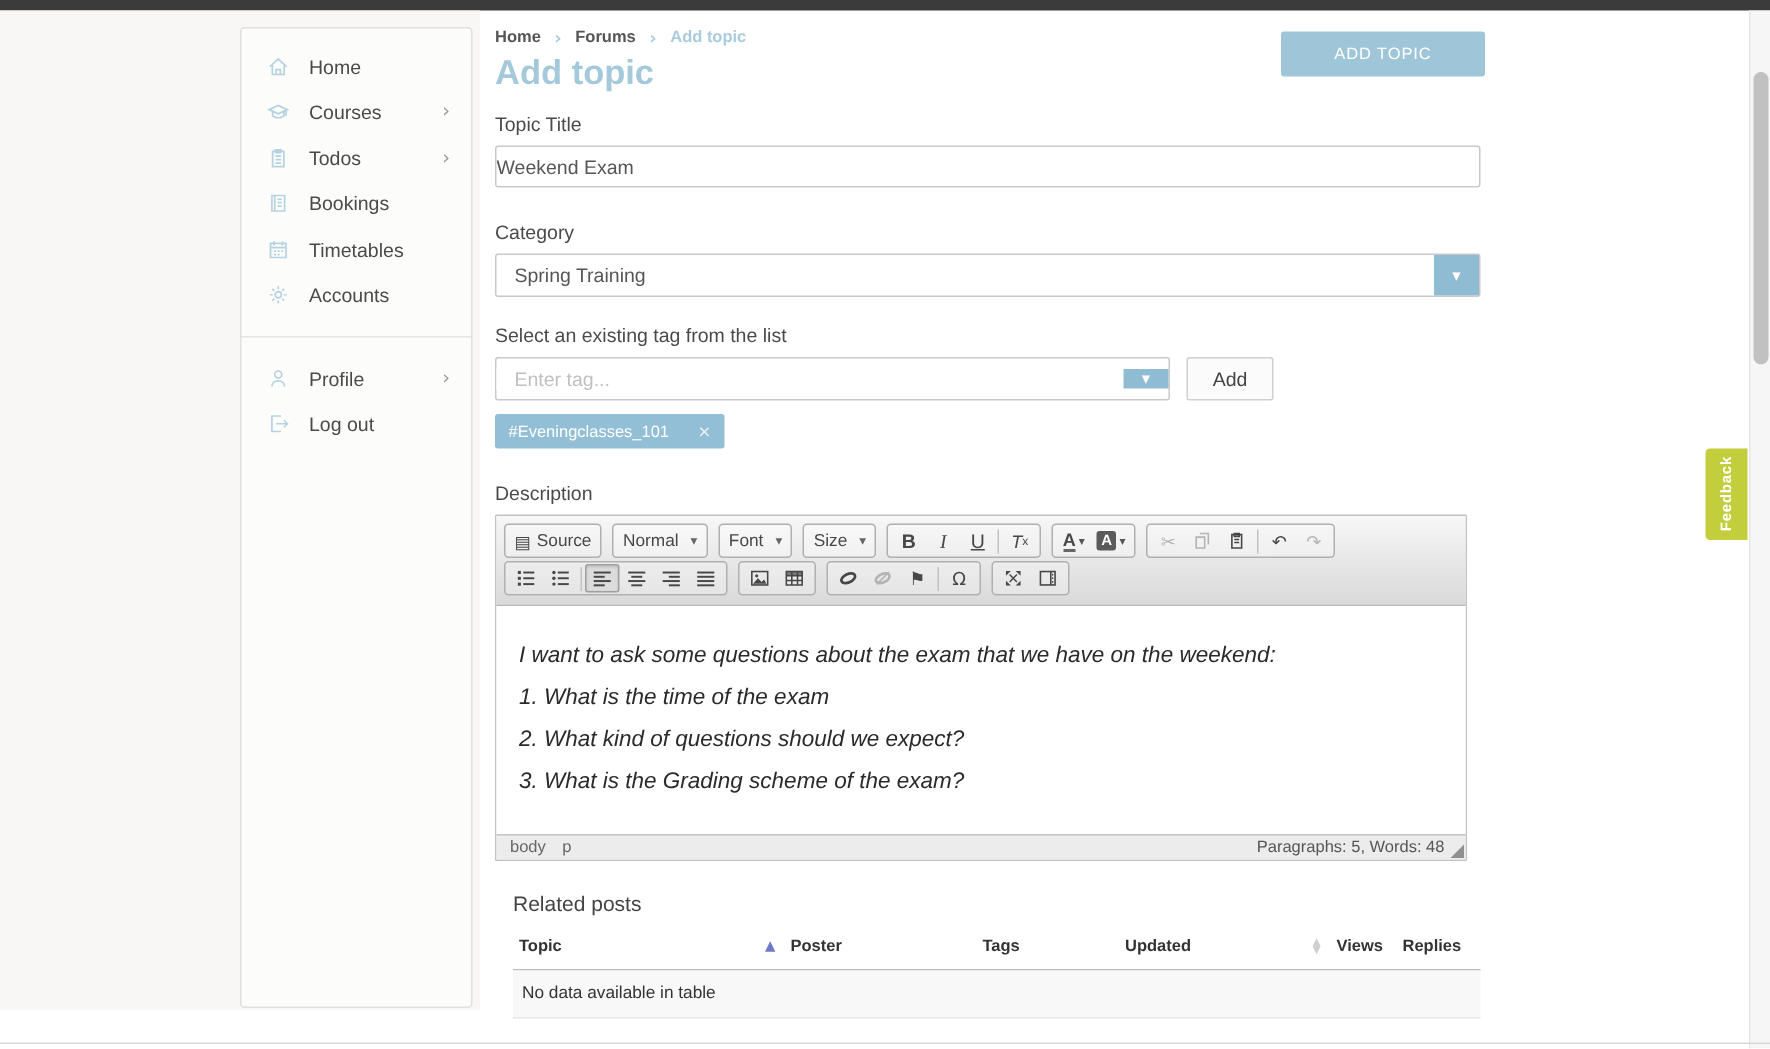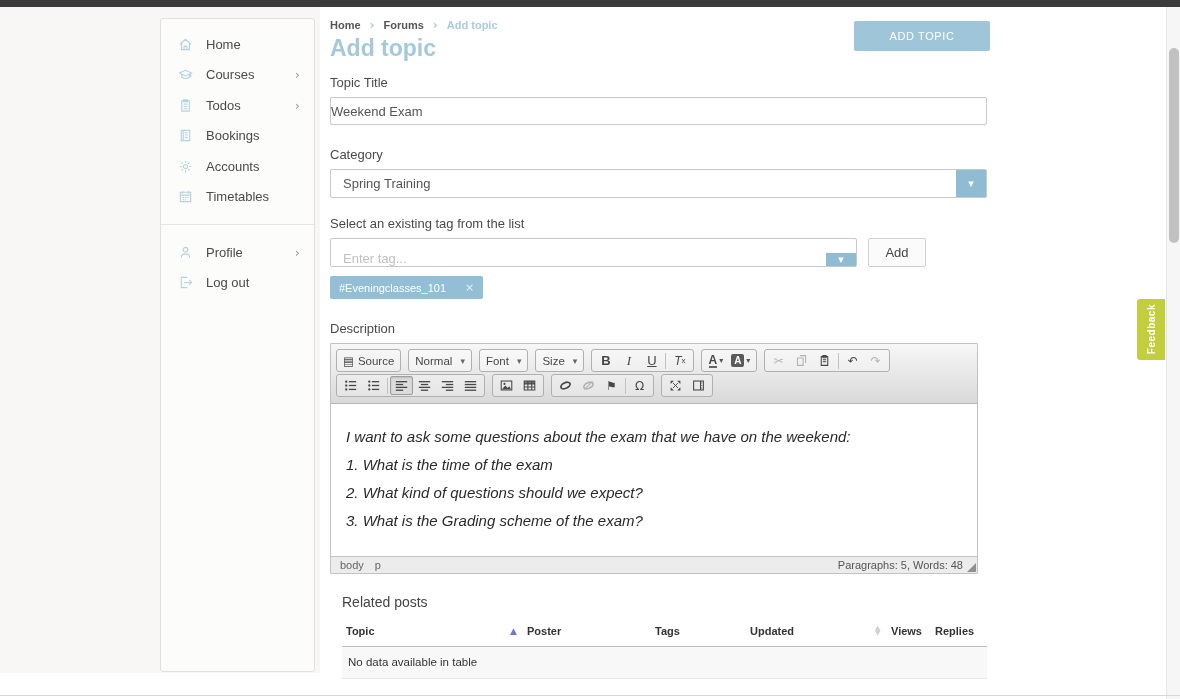--- a/index.html
+++ b/index.html
@@ -44,21 +44,21 @@
 
   .text-input { width:657px; height:28px; border:1px solid #c9c9c9; border-radius:2px; padding:0 0; font-size:13px; color:#555;
     font-family:"Liberation Sans", sans-serif; background:#fff; }
   .text-input::placeholder { color:#b9b9b9; }
 
   .select-wrap { width:657px; height:29px; border:1px solid #c9c9c9; border-radius:2px; background:#fff; display:flex; align-items:stretch; }
   .select-wrap .sel-text { flex:1; display:flex; align-items:center; padding:0 12px; font-size:13px; color:#555; }
   .sel-caret-btn { width:30px; background:#8fbcd2; color:#fff; display:flex; align-items:center; justify-content:center; font-size:11px; cursor:pointer; }
 
   .tag-row { display:flex; align-items:stretch; }
-  .tag-combo { width:527px; height:29px; border:1px solid #c9c9c9; border-radius:2px; background:#fff; display:flex; align-items:flex-end; }
+  .tag-combo { width:450px; height:29px; border:1px solid #c9c9c9; border-radius:2px; background:#fff; display:flex; align-items:center; }
   .tag-combo input { flex:1; border:none; outline:none; padding:0 12px; font-size:13px; color:#555; font-family:"Liberation Sans", sans-serif; }
   .tag-combo input::placeholder { color:#c0c0c0; }
   .add-btn { margin-left:11px; width:58px; height:29px; background:#fbfbfb; border:1px solid #cfcfcf; border-radius:2px; font-size:13px; color:#444; cursor:pointer; }
 
   .chip { display:inline-flex; align-items:center; gap:19px; margin-top:9px; background:#92bfd5; color:#fff; font-size:11px; padding:5px 9px; border-radius:2px; }
   .chip .chip-x { cursor:pointer; font-size:11px; color:#e8f2f7; }
 
   
   .editor { width:648px; border:1px solid #c2c2c2; border-radius:1px; }
   .toolbar { background:linear-gradient(#f7f7f7,#d9d9d9); border-bottom:1px solid #b7b7b7; padding:3px 4px 4px 4px; }
@@ -131,30 +131,30 @@
     <span class="chev glyph">›</span>
   </div>
   <div class="side-item">
     <svg viewBox="0 0 16 16">
         <path class="icon-blue" d="M3.5 2.5h9v11h-9Z M5.5 2.5v11 M7.5 5h3 M7.5 7.5h3 M7.5 10h3"></path>
       </svg>
     <span class="lbl">Bookings</span>
   </div>
   <div class="side-item">
     <svg viewBox="0 0 16 16">
+        <path class="icon-blue" d="M2.5 3.5h11v10h-11Z M2.5 6.5h11 M5 2v3 M11 2v3 M5 9h1.5 M7.5 9h1.5 M10 9h1.5 M5 11.5h1.5 M7.5 11.5h1.5"></path>
+      </svg>
+    <span class="lbl">Timetables</span>
+  </div>
+  <div class="side-item">
+    <svg viewBox="0 0 16 16">
         <circle class="icon-blue" cx="8" cy="8" r="2.2"></circle>
         <path class="icon-blue" d="M8 2v2 M8 12v2 M2 8h2 M12 8h2 M3.8 3.8l1.4 1.4 M10.8 10.8l1.4 1.4 M12.2 3.8l-1.4 1.4 M5.2 10.8l-1.4 1.4"></path>
       </svg>
     <span class="lbl">Accounts</span>
-  </div>
-  <div class="side-item">
-    <svg viewBox="0 0 16 16">
-        <path class="icon-blue" d="M2.5 3.5h11v10h-11Z M2.5 6.5h11 M5 2v3 M11 2v3 M5 9h1.5 M7.5 9h1.5 M10 9h1.5 M5 11.5h1.5 M7.5 11.5h1.5"></path>
-      </svg>
-    <span class="lbl">Timetables</span>
   </div>
   <div class="side-divider"></div>
   <div class="side-item">
     <svg viewBox="0 0 16 16">
         <circle class="icon-blue" cx="8" cy="5" r="2.5"></circle>
         <path class="icon-blue" d="M3.5 13.5c0-2.5 2-4 4.5-4s4.5 1.5 4.5 4"></path>
       </svg>
     <span class="lbl">Profile</span>
     <span class="chev glyph">›</span>
   </div>

